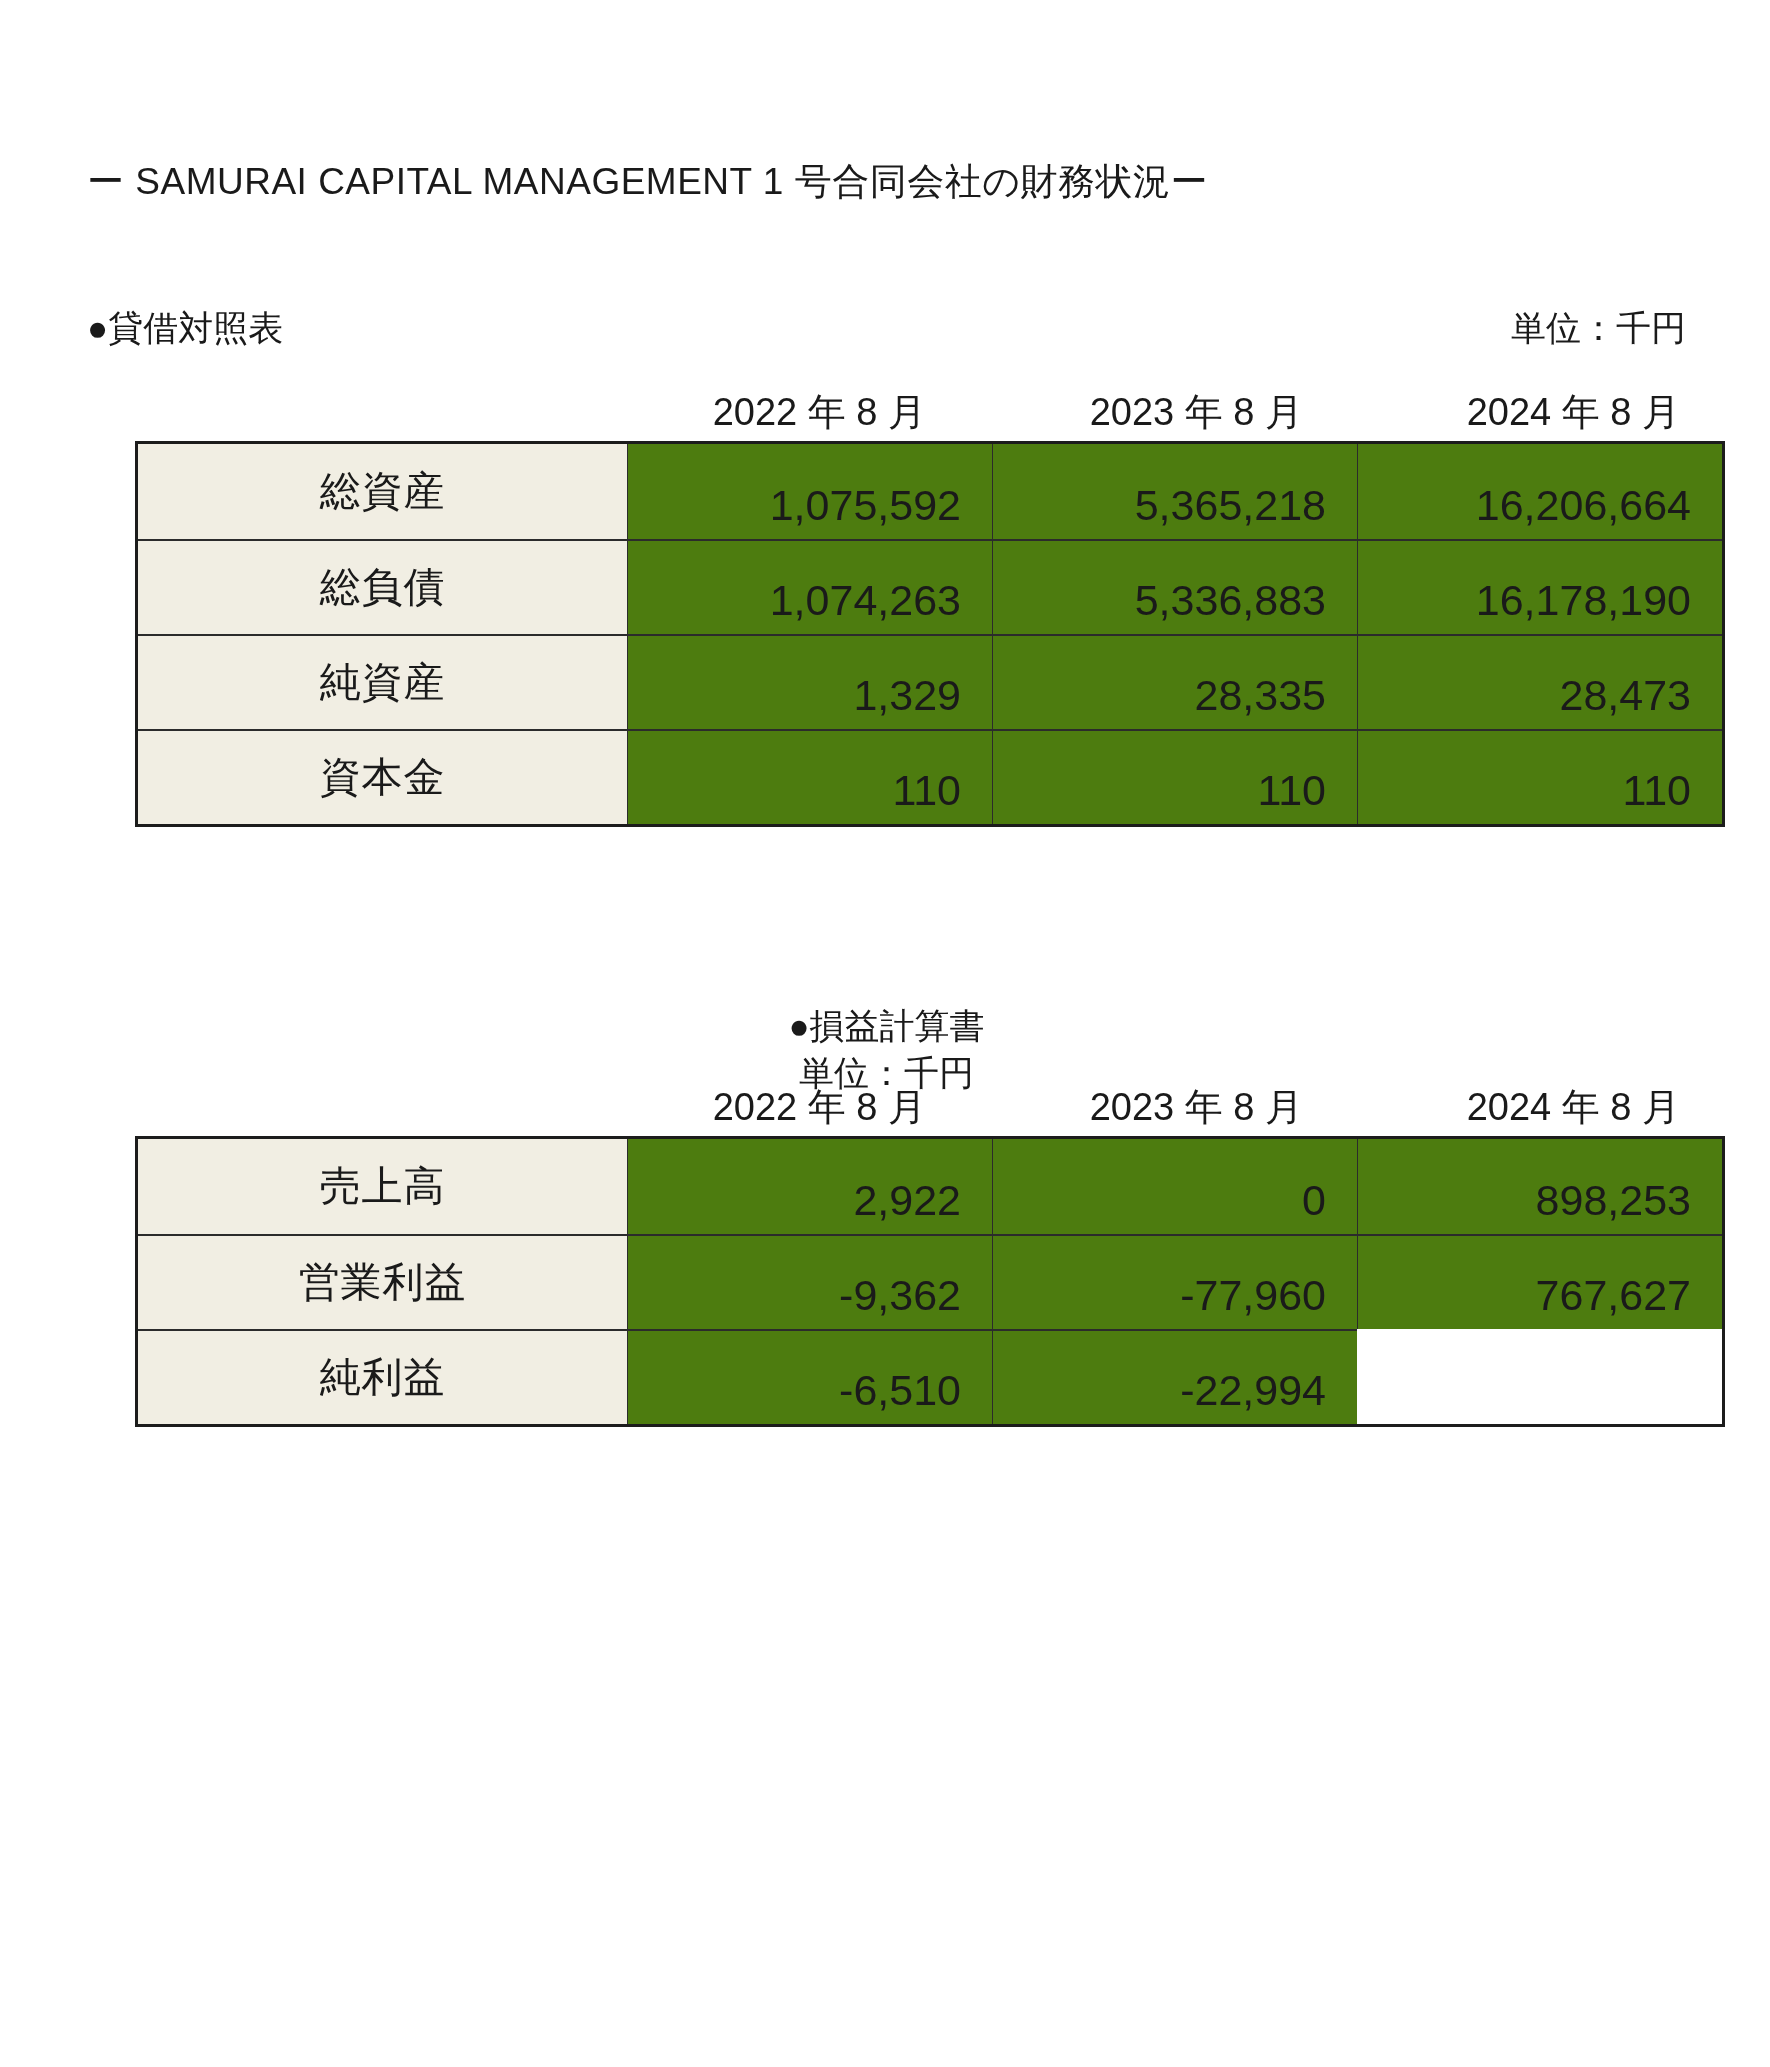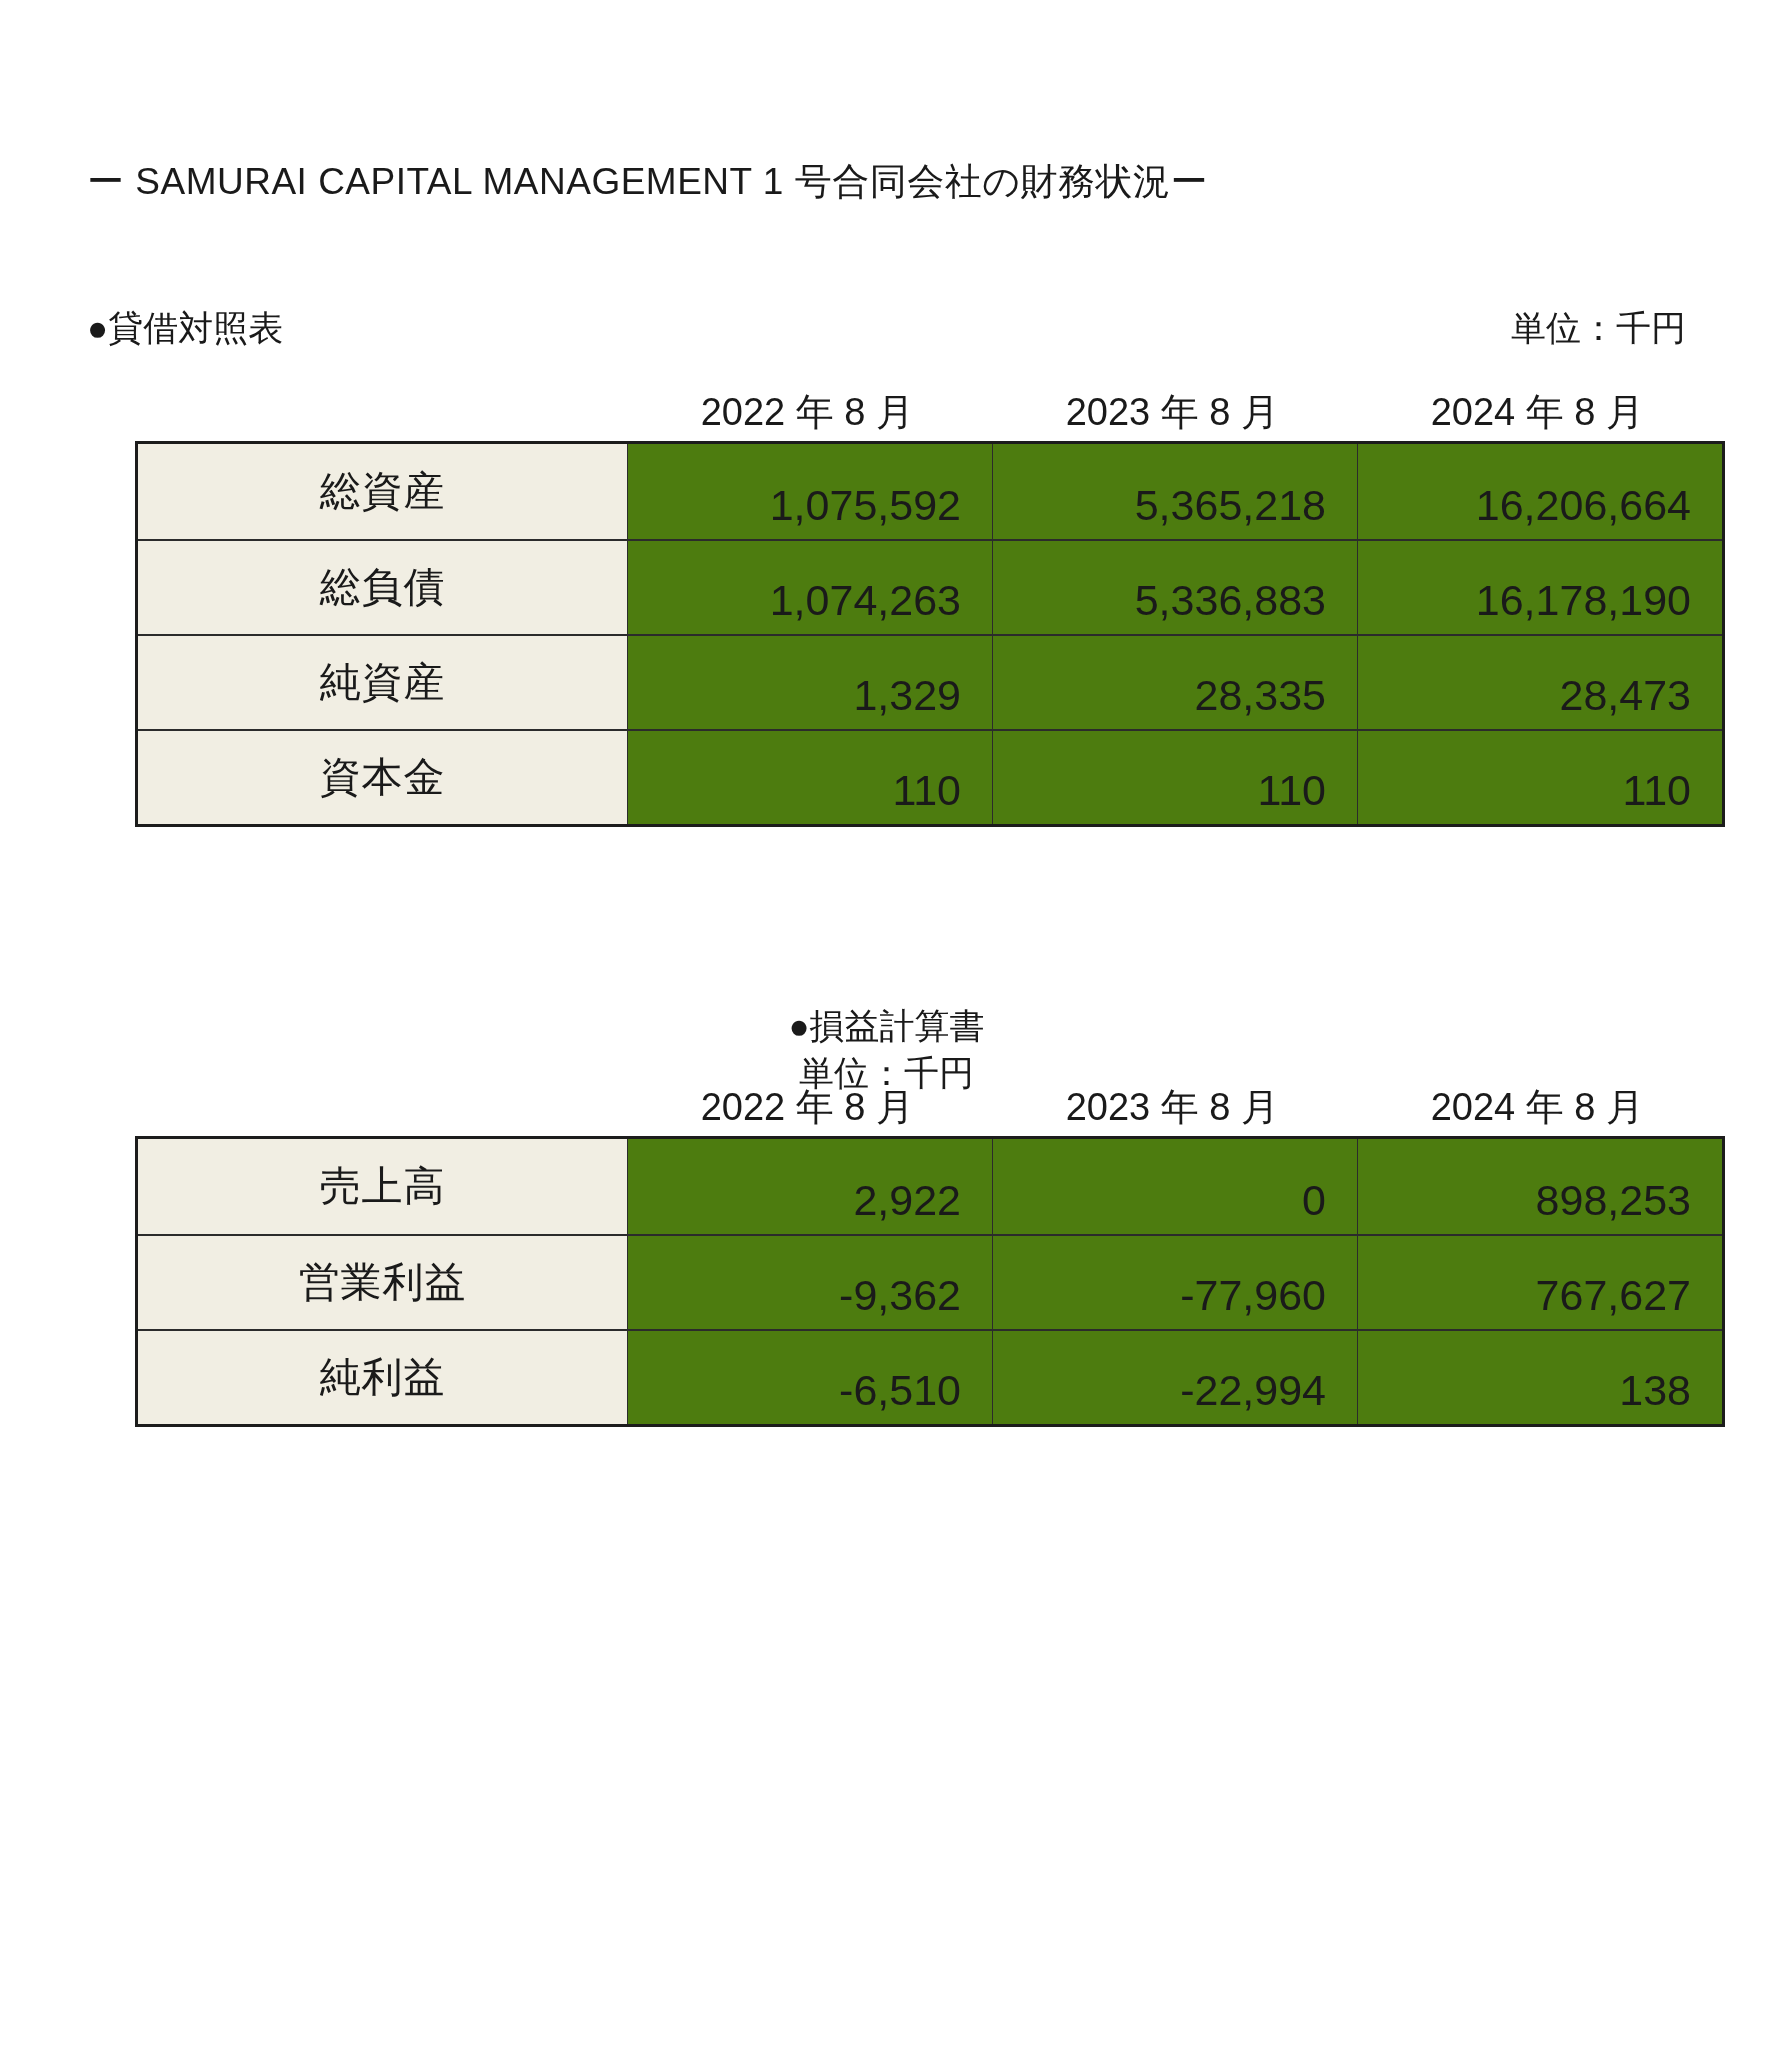--- a/index.html
+++ b/index.html
@@ -35,20 +35,21 @@
   }
   #bs-bar { top: 305px; }
   #pl-bar { top: 1003px; flex-direction: column; }
 
   .col-headers {
     position: absolute;
     left: 95px;
     display: flex;
     font-size: 38px;
     white-space: nowrap;
+    gap: 12px;
   }
   #bs-cols { top: 387px; }
   #pl-cols { top: 1082px; }
   .col-headers .spacer { width: 489px; }
   .col-headers .col-h { width: 365px; text-align: right; padding-right: 35px; }
 
   .fin-table {
     position: absolute;
     left: 91px;
     display: grid;
@@ -139,15 +140,14 @@
   <div class="cell value-cell bl">898,253</div>
 
   <div class="cell label-cell bt">営業利益</div>
   <div class="cell value-cell bt bl">-9,362</div>
   <div class="cell value-cell bt bl">-77,960</div>
   <div class="cell value-cell bt bl">767,627</div>
 
   <div class="cell label-cell bt">純利益</div>
   <div class="cell value-cell bt bl">-6,510</div>
   <div class="cell value-cell bt bl">-22,994</div>
-  <div class="cell value-cell bt bl">138</div>
 </div>
 
 
 </body></html>

